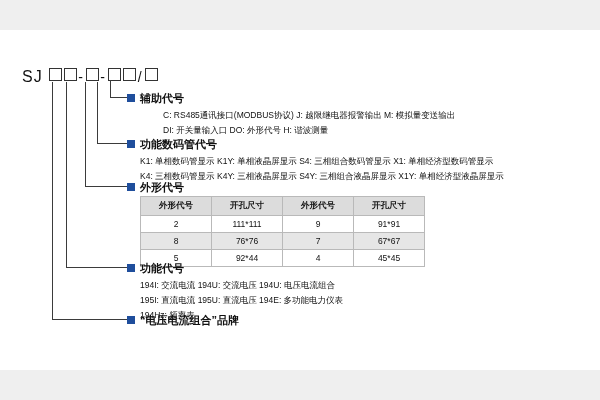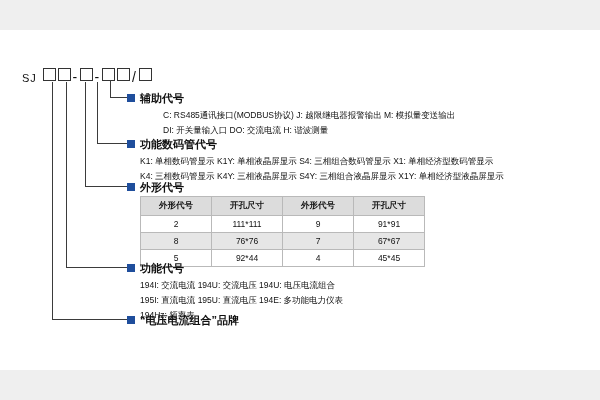--- a/index.html
+++ b/index.html
@@ -27,21 +27,21 @@
   .codestr .box{
     display:inline-block;
     width:11px;height:11px;
     border:1px solid #333;
     margin:0 1px;
     vertical-align:1px;
     background:#fff;
   }
   .codestr .dash{display:inline-block;width:7px;text-align:center;}
   .codestr .slash{display:inline-block;width:7px;text-align:center;}
-  .codestr .sj{margin-right:5px;font-size:11px;}
+  .codestr .sj{margin-right:5px;font-size:16px;}
 
   
   .vline{position:absolute;width:1px;background:#3b3b3b;}
   .hline{position:absolute;height:1px;background:#3b3b3b;}
 
   
   .sechead{
     position:absolute;
     font-size:11px;
     font-weight:bold;
@@ -110,21 +110,21 @@
   <div class="hline" style="left:66px;top:267px;width:61px;"></div>
 
   <div class="vline" style="left:52px;top:82px;height:237px;"></div>
   <div class="hline" style="left:52px;top:319px;width:75px;"></div>
 
   <div class="sechead" style="left:127px;top:91px;">
     <span class="sq"></span><span>辅助代号</span>
   </div>
   <div class="rows" style="left:140px;top:108px;margin-left:23px;">
     <div>C:  RS485通讯接口(MODBUS协议)    J:  越限继电器报警输出      M:  模拟量变送输出</div>
-    <div>DI:  开关量输入口                              DO: 交流电流                    H:  谐波测量</div>
+    <div>DI:  开关量输入口                              DO: 外形代号                    H:  谐波测量</div>
   </div>
 
   <div class="sechead" style="left:127px;top:137px;">
     <span class="sq"></span><span>功能数码管代号</span>
   </div>
   <div class="rows" style="left:140px;top:154px;">
     <div>K1:  单相数码管显示      K1Y:  单相液晶屏显示      S4:  三相组合数码管显示      X1:  单相经济型数码管显示</div>
     <div>K4:  三相数码管显示      K4Y:  三相液晶屏显示      S4Y: 三相组合液晶屏显示      X1Y: 单相经济型液晶屏显示</div>
   </div>
 

